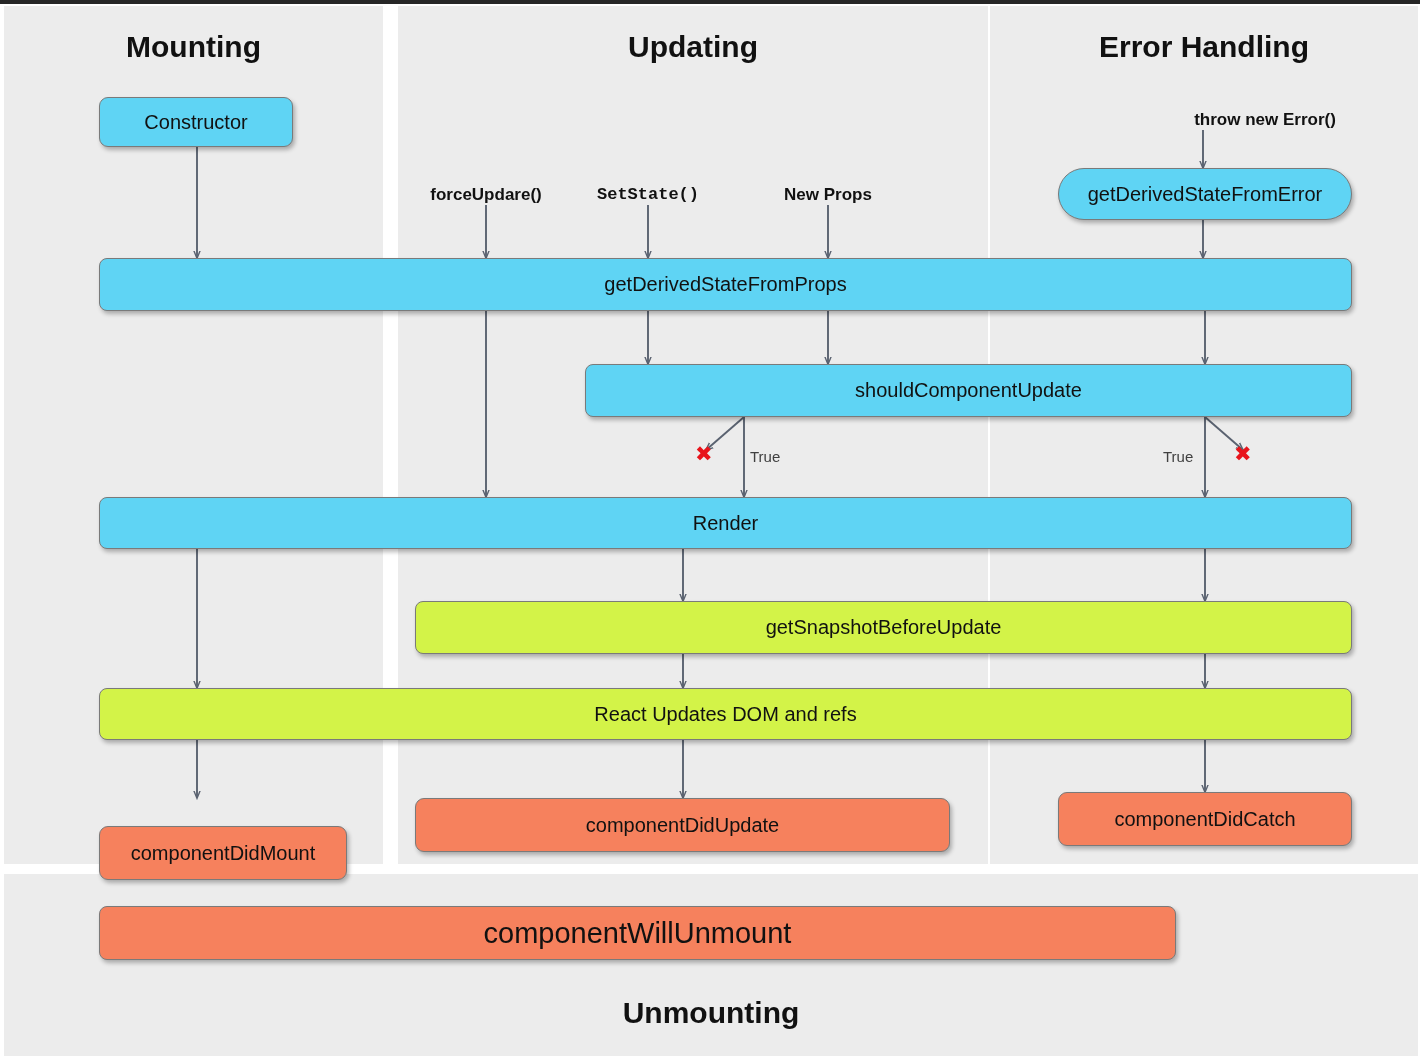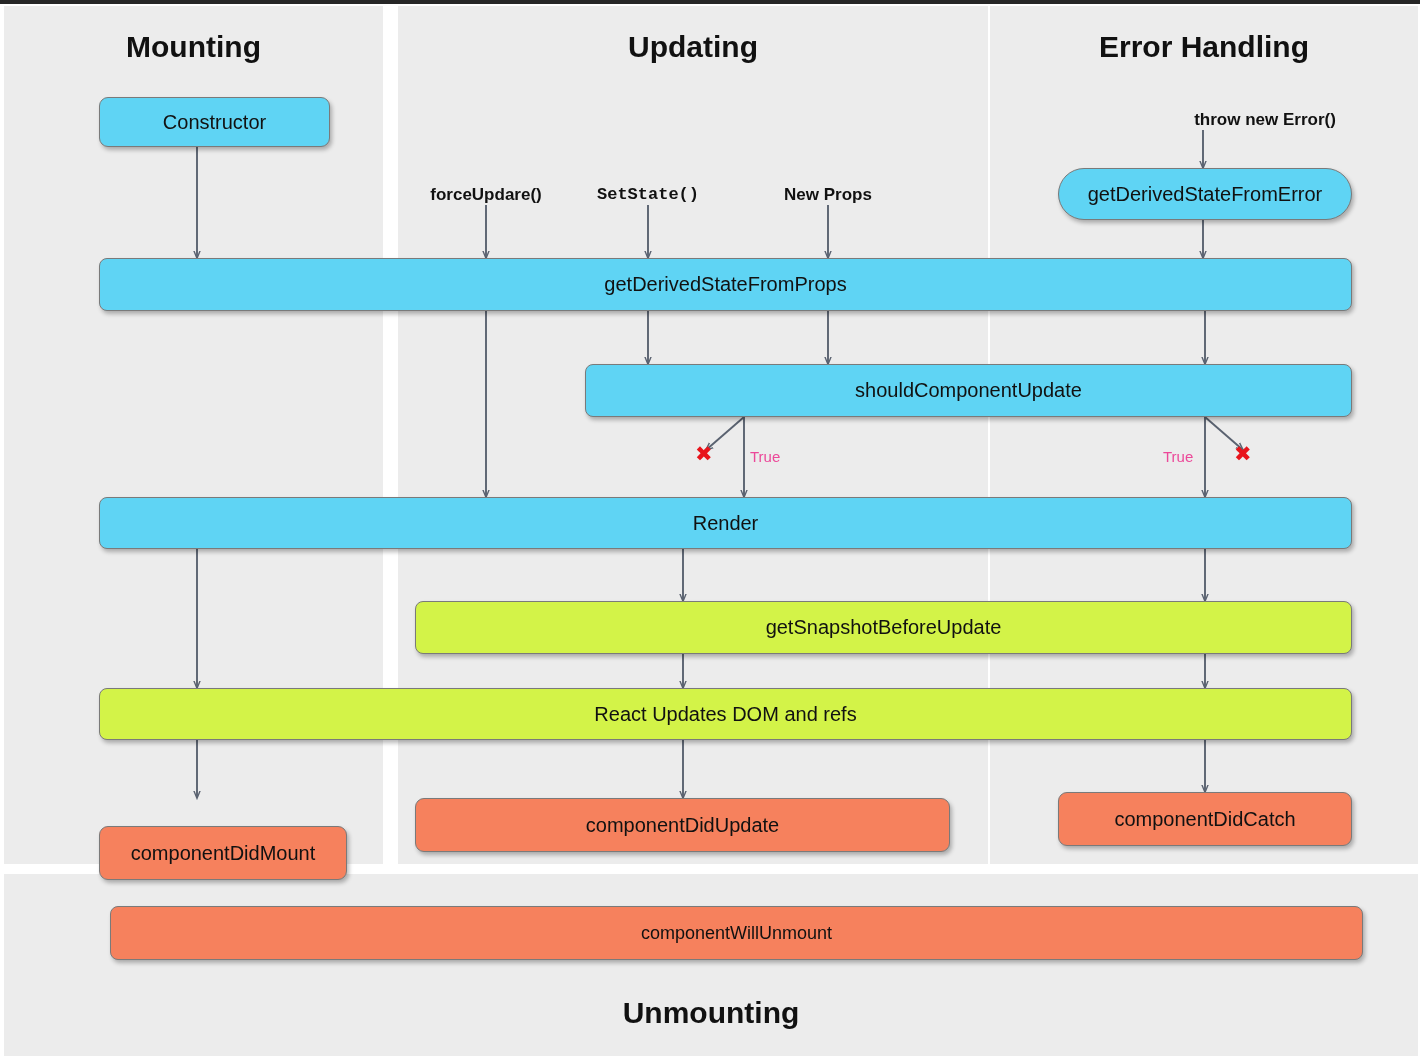--- a/index.html
+++ b/index.html
@@ -49,21 +49,21 @@
     white-space: nowrap;
   }
   .node.blue   { background: #5FD4F4; }
   .node.green  { background: #D3F348; }
   .node.orange { background: #F6815D; }
   .node.wide   { border-radius: 8px; }
 
   .edge-label {
     position: absolute;
     font-size: 15px;
-    color: #ec4899;
+    color: #404040;
     white-space: nowrap;
   }
   svg.wires {
     position: absolute;
     left: 0;
     top: 0;
     width: 1420px;
     height: 1056px;
     pointer-events: none;
   }
@@ -151,37 +151,37 @@
       <line x1="1203" y1="220" x2="1203" y2="258"></line>
     </g>
   </svg>
 
   <div class="xmark" style="left:695px; top:444px;">✖</div>
   <div class="xmark" style="left:1234px; top:444px;">✖</div>
 
   <div class="edge-label" style="left:750px; top:448px;">True</div>
   <div class="edge-label" style="left:1163px; top:448px;">True</div>
 
-  <div class="node blue" style="left:99px; top:97px; width:231px; height:50px;">Constructor</div>
+  <div class="node blue" style="left:99px; top:97px; width:194px; height:50px;">Constructor</div>
 
   <div class="node blue" style="left:1058px; top:168px; width:294px; height:52px;border-radius:26px;">getDerivedStateFromError</div>
 
   <div class="node blue wide" style="left:99px; top:258px; width:1253px; height:53px;">getDerivedStateFromProps</div>
 
   <div class="node blue wide" style="left:585px; top:364px; width:767px; height:53px;">shouldComponentUpdate</div>
 
   <div class="node green wide" style="left:415px; top:601px; width:937px; height:53px;">getSnapshotBeforeUpdate</div>
 
   <div class="node blue wide" style="left:99px; top:497px; width:1253px; height:52px;">Render</div>
 
   <div class="node green wide" style="left:99px; top:688px; width:1253px; height:52px;">React Updates DOM and refs</div>
 
   <div class="node orange" style="left:99px; top:798px; width:248px; height:54px;margin-top:28px;">componentDidMount</div>
 
   <div class="node orange" style="left:415px; top:798px; width:535px; height:54px;">componentDidUpdate</div>
 
   <div class="node orange" style="left:1058px; top:792px; width:294px; height:54px;">componentDidCatch</div>
 
-  <div class="node orange wide" style="left:110px; top:906px; width:1253px; height:54px; font-size:18px;">componentWillUnmount</div>
+  <div class="node orange wide" style="left:99px; top:906px; width:1077px; height:54px; font-size:29px;">componentWillUnmount</div>
 
   <div class="col-title" style="left:4px; top:996px; width:1414px;">Unmounting</div>
 
 </div>
 
 </body></html>

